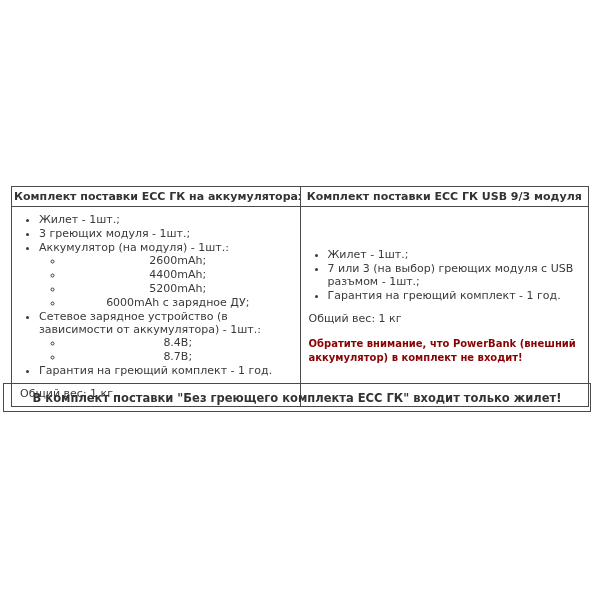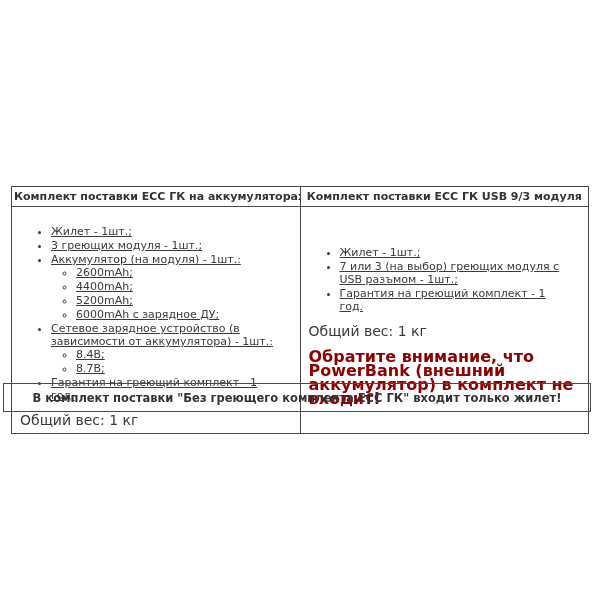--- a/index.html
+++ b/index.html
@@ -39,39 +39,39 @@
   }
   td.cell {
     font-size: 11px;
     line-height: 13px;
     padding: 6px 8px;
     height: 176px;
   }
   td.cell.left-cell  { vertical-align: top; }
   td.cell.right-cell { vertical-align: middle; }
   ul.pkg-list {
-    margin: 12px;
+    margin: 0;
     padding-left: 19px;
     list-style-type: disc;
-    text-decoration: underline;
   }
   ul.pkg-list li { margin: 0 0 1px 0; }
   ul.sub-list {
     margin: 0;
     padding-left: 25px;
     list-style-type: circle;
+    text-align: center;
   }
   p.weight {
     margin: 10px 0 0 0;
-    font-size: 14px;
+    font-size: 11px;
     line-height: 13px;
   }
   p.warning {
     margin: 12px 0 0 0;
-    font-size: 16px;
+    font-size: 10px;
     line-height: 14px;
     font-weight: bold;
     color: #8B0000;
   }
   .bottom-note {
     position: absolute;
     left: 3px; top: 383px;
     width: 588px; height: 29px;
     border: 1px solid #4a4a4a;
     display: flex;

